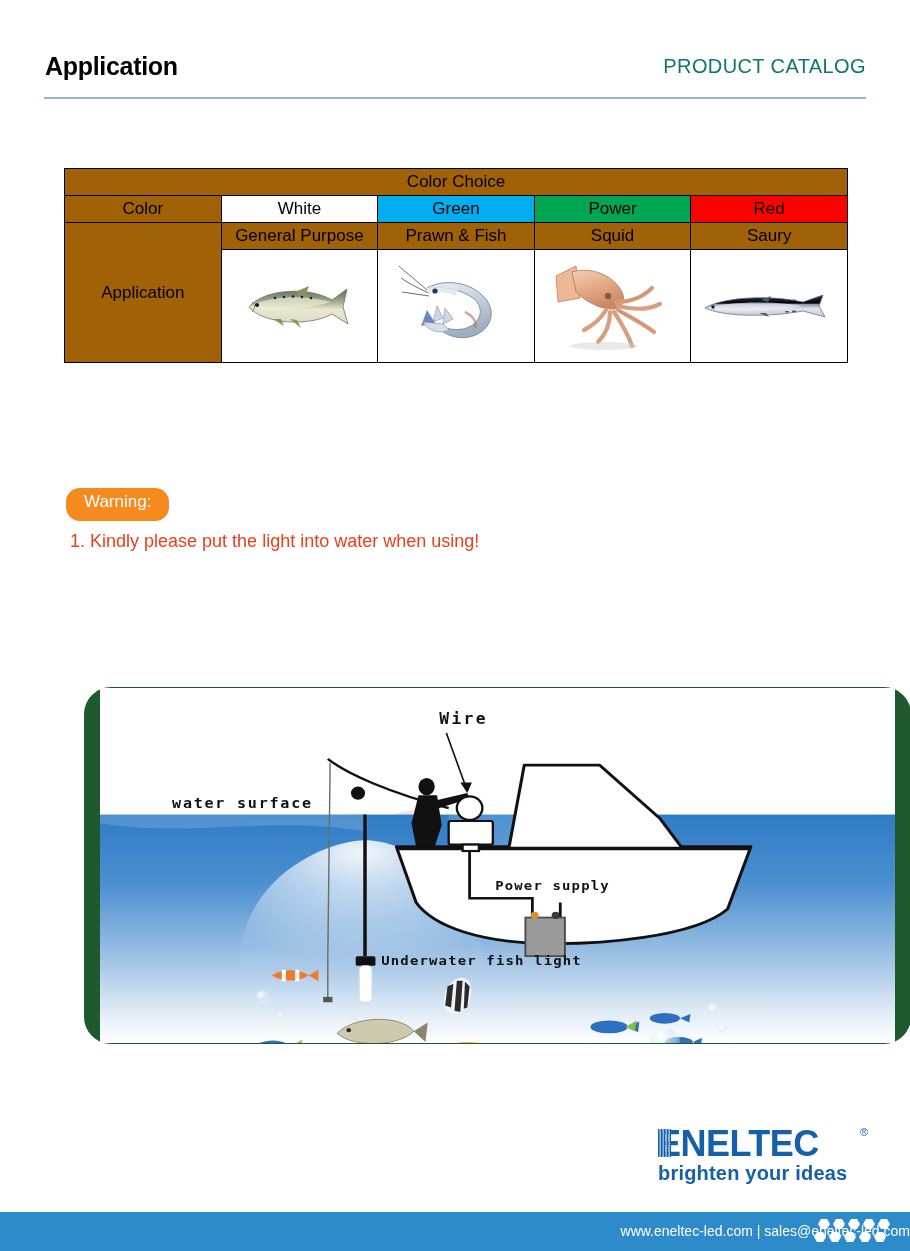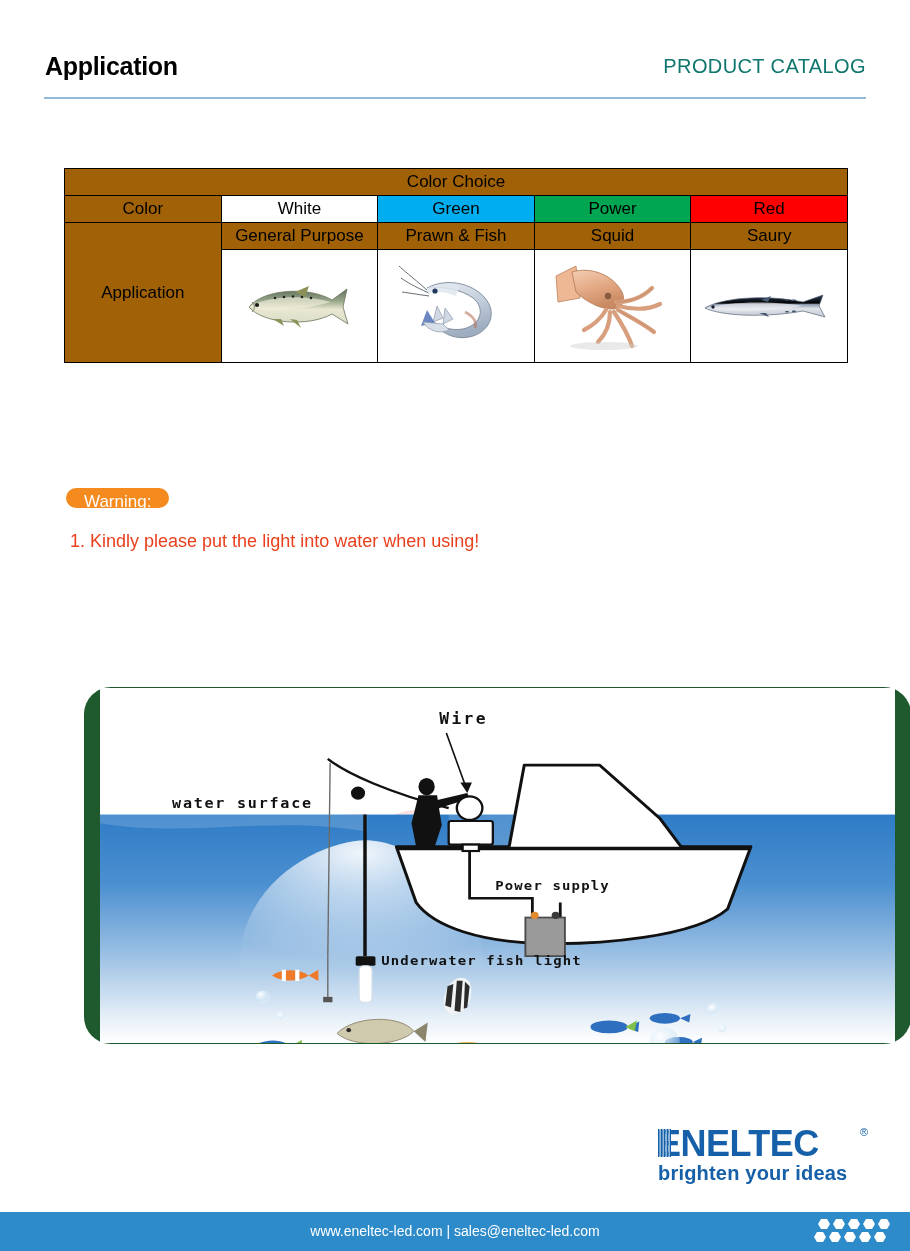--- a/index.html
+++ b/index.html
@@ -38,21 +38,21 @@
   .swatch{font-size:17px;margin-left:20px;}
   .app-label-cell{height:140px;font-size:17px;}
   .img-cell{height:116px;position:relative;background:#fff;}
   .img-box{width:100%;height:112px;position:relative;}
 
   
   .creature{position:absolute;left:50%;top:50%;transform:translate(-50%,-50%);}
 
   
   #warning-badge{
-    position:absolute;left:66px;top:488px;height:20px;line-height:28px;
+    position:absolute;left:66px;top:488px;height:33px;line-height:28px;
     padding:0 18px;border-radius:14px;background:#f58a1f;color:#fff;
     font-size:17px;
   }
   #warning-lines{
     position:absolute;left:70px;top:528px;width:790px;
     font-size:18px;line-height:26.5px;color:#ea3f1c;
   }
 
   
   #illustration{
@@ -65,21 +65,21 @@
   
   #logo-block{position:absolute;left:655px;top:1122px;width:225px;height:70px;}
   #logo-svg{display:block;}
 
   
   #footer-bar{
     position:absolute;left:0;top:1212px;width:910px;height:39px;background:#2e8bca;
   }
   #footer-text{
     position:absolute;left:0;top:0;width:910px;height:39px;line-height:39px;
-    text-align:center;color:#fff;font-size:14px;
+    text-align:right;color:#fff;font-size:14px;
   }
   #footer-dots{position:absolute;right:14px;top:6px;}
 </style>
 </head>
 <body>
 
 <div id="header">
   <div id="page-title">Application</div>
   <div id="catalog-label">PRODUCT CATALOG</div>
   <div id="header-rule"></div>

